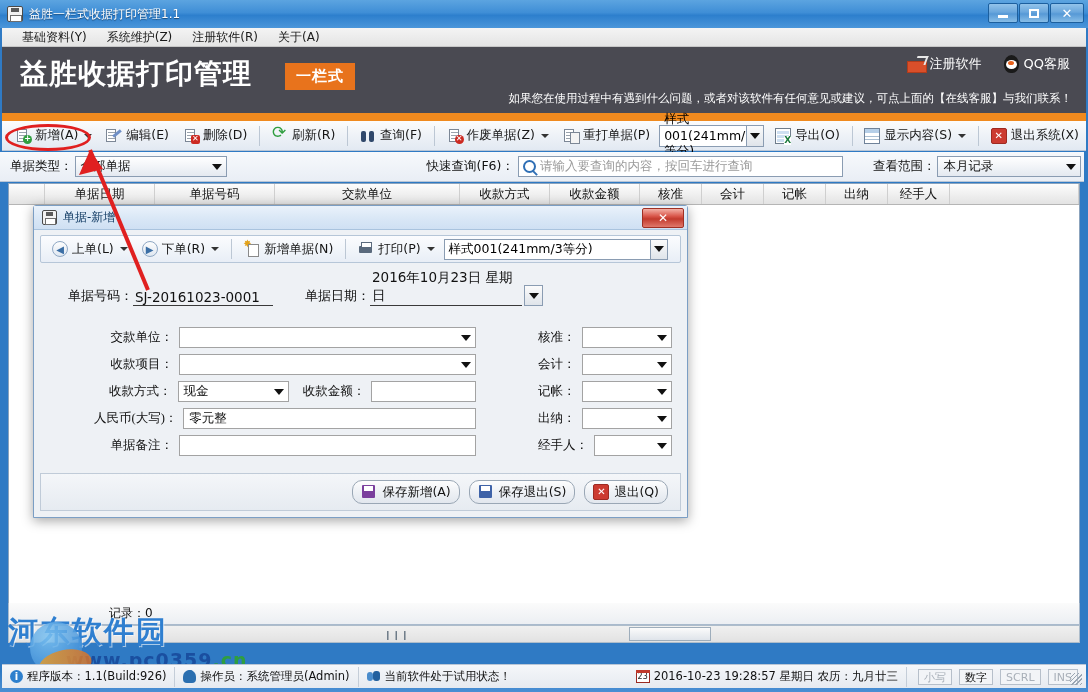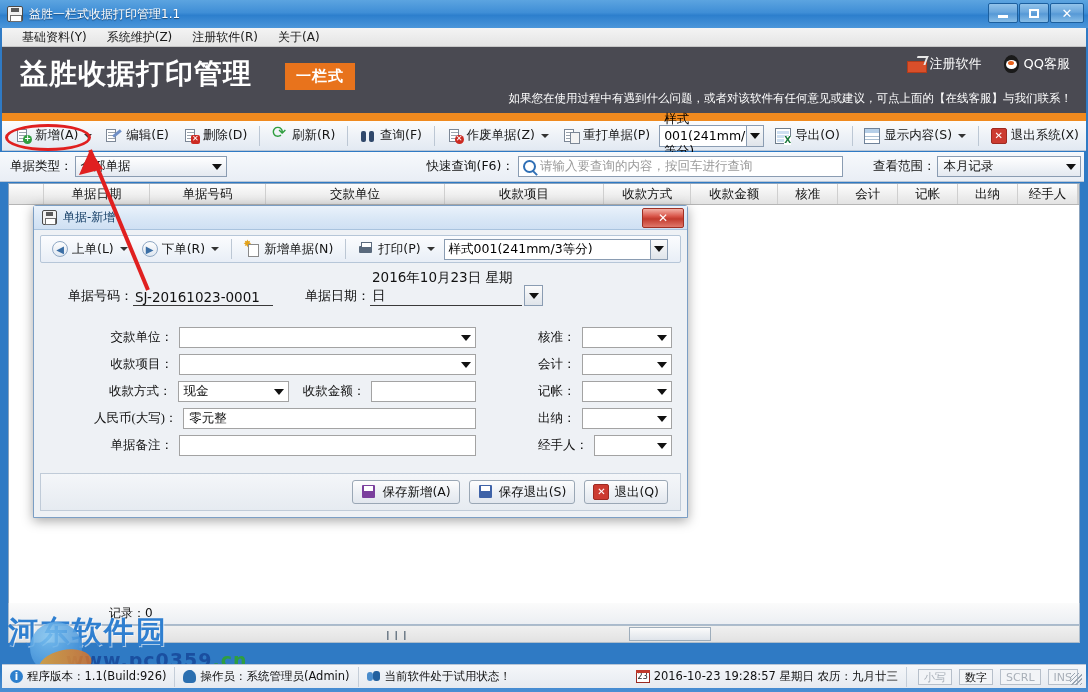--- a/index.html
+++ b/index.html
@@ -379,21 +379,21 @@
     position:absolute; right:4px; top:0; height:19px; display:flex; align-items:center;
   }
   .tri{ width:0;height:0;border-left:5px solid transparent;border-right:5px solid transparent;border-top:6px solid #111; }
   .dlg-footer{
     position:absolute; left:6px; right:6px; bottom:6px; height:38px;
     background:linear-gradient(180deg,#f4f6f9,#e6ebf1);
     border:1px solid #c0cbd8;
     display:flex; align-items:center; justify-content:flex-end; gap:9px; padding-right:12px;
   }
   .dbtn{
-    height:24px; min-width:94px; border:1px solid #9aa7b5; border-radius:3px;
+    height:24px; min-width:94px; border:1px solid #9aa7b5; border-radius:10px;
     background:linear-gradient(180deg,#fdfdfd 0%,#eef1f5 50%,#e2e7ee 100%);
     display:flex; align-items:center; justify-content:center; gap:5px;
     font-size:12.5px; color:#111; cursor:pointer; padding:0 8px;
   }
   .ic.saveadd:before{
     content:""; position:absolute; left:1px; top:1px; width:13px;height:13px;
     background:#7b3f9d; border-radius:1px;
   }
   .ic.saveadd:after{
     content:""; position:absolute; left:3px; top:2px; width:9px;height:5px; background:#fff;
@@ -570,21 +570,20 @@
         </span>
     </div>
   </div>
 
   <div class="gridwrap">
     <div class="ghead">
       <div class="gh" style="width:36px"></div>
       <div class="gh" style="width:110px">单据日期</div>
       <div class="gh" style="width:120px">单据号码</div>
       <div class="gh" style="width:185px">交款单位</div>
-      <div class="gh" style="width:165px">收款项目</div>
       <div class="gh" style="width:90px">收款方式</div>
       <div class="gh" style="width:90px">收款金额</div>
       <div class="gh" style="width:62px">核准</div>
       <div class="gh" style="width:62px">会计</div>
       <div class="gh" style="width:62px">记帐</div>
       <div class="gh" style="width:62px">出纳</div>
       <div class="gh" style="width:62px">经手人</div>
       <div class="gh" style="flex:1"></div>
     </div>
     <div class="gbody"></div>

